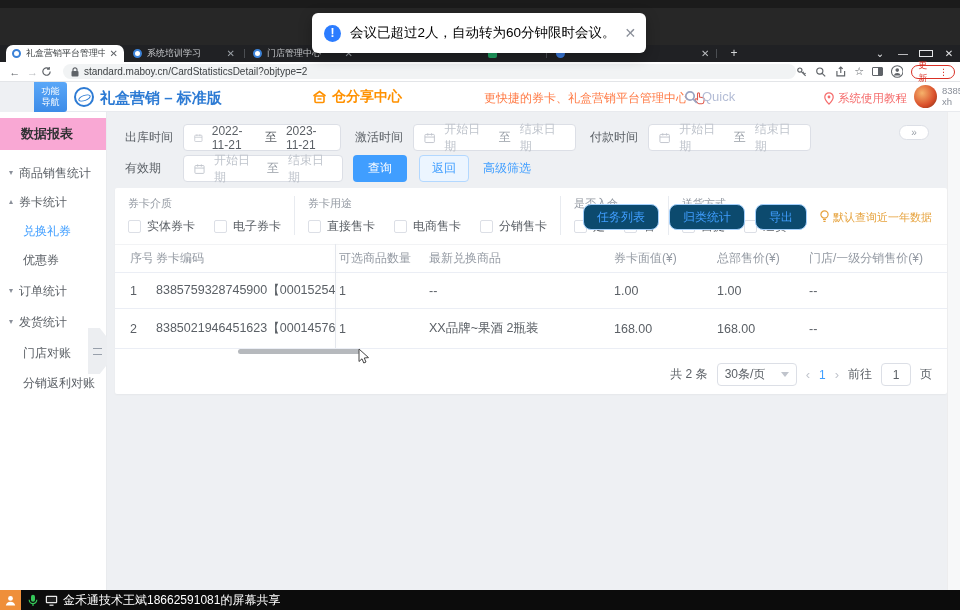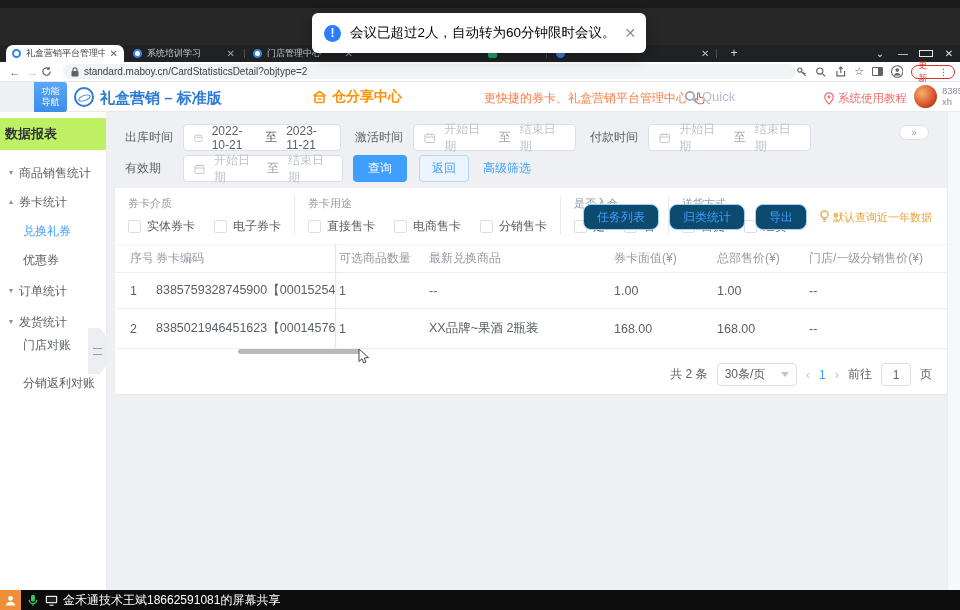--- a/index.html
+++ b/index.html
@@ -52,21 +52,21 @@
   .brand { position:absolute; left:66px; top:7px; font-size:15px; font-weight:bold; color:#2d7bd4; }
   .share-center { position:absolute; left:278px; top:6px; display:flex; gap:5px; align-items:center; font-size:14px; font-weight:bold; color:#ff9100; }
   .quick-entry { position:absolute; left:450px; top:8px; display:flex; gap:5px; align-items:center; font-size:12px; color:#ff7a45; }
   .quick-search { position:absolute; left:650px; top:7px; display:flex; gap:4px; align-items:center; font-size:13px; color:#b4bdd6; }
   .tutorial { position:absolute; left:790px; top:9px; display:flex; gap:4px; align-items:center; font-size:11.5px; color:#f56c6c; }
   .hdr-avatar { position:absolute; left:880px; top:3px; width:23px; height:23px; border-radius:50%; background:radial-gradient(circle at 35% 35%, #f6b26b, #d94f2b 60%, #7a2c12); }
   .hdr-user { position:absolute; left:908px; top:3px; font-size:9.5px; color:#8a8f99; line-height:11px; }
 
   
   .sidebar { position:absolute; top:112px; left:0; width:107px; height:478px; background:#ffffff; border-right:1px solid #e9ebee; z-index:4; }
-  .sb-section { position:absolute; top:6px; left:0; right:0; height:32px; background:#bef264; color:#303133; font-weight:bold; font-size:13px; line-height:32px; padding-left:5px; }
+  .sb-section { position:absolute; top:6px; left:0; right:0; height:32px; background:#f9a8d4; color:#303133; font-weight:bold; font-size:13px; line-height:32px; padding-left:21px; }
   .sb-item { position:absolute; left:0; right:0; height:26px; font-size:12px; color:#5b6066; line-height:26px; }
   .sb-item .arrow { position:absolute; left:9px; font-size:8px; color:#8a8f99; }
   .sb-item .lbl { position:absolute; left:19px; white-space:nowrap; }
   .sb-item.child .lbl { left:23px; }
   .sb-item.active .lbl { color:#409eff; }
   .sb-handle { position:absolute; left:88px; top:216px; width:19px; height:46px; background:#eceef1; clip-path:polygon(0 0,62% 0,100% 20%,100% 80%,62% 100%,0 100%); display:flex; align-items:center; justify-content:center; }
   .sb-handle .bars { width:9px; height:7px; border-top:1.5px solid #98a0ab; border-bottom:1.5px solid #98a0ab; }
 
   
   .main { position:absolute; top:112px; left:107px; width:840px; height:478px; background:#eef0f3; }
@@ -276,41 +276,41 @@
       <span class="lbl">优惠券</span>
     </div>
     <div class="sb-item" style="top:166px;">
       <span class="arrow">▾</span>
       <span class="lbl">订单统计</span>
     </div>
     <div class="sb-item" style="top:197px;">
       <span class="arrow">▾</span>
       <span class="lbl">发货统计</span>
     </div>
-    <div class="sb-item child" style="top:220px;">
+    <div class="sb-item child" style="top:228px;">
       <span class="lbl">门店对账</span>
     </div>
     <div class="sb-item child" style="top:258px;">
       <span class="lbl">分销返利对账</span>
     </div>
     <div class="sb-handle">
         <span class="bars"></span>
       </div>
   </div>
 
   <div class="main">
 
     <div class="frow frow1">
       <span class="flabel">出库时间</span>
       <div class="datebox w1">
         <svg width="12" height="12" viewBox="0 0 12 12">
             <rect x="1" y="2.2" width="10" height="8.6" rx="1" fill="none" stroke="#c0c4cc" stroke-width="1"></rect>
             <path d="M1 5h10M4 1v2.4M8 1v2.4" stroke="#c0c4cc" stroke-width="1"></path>
           </svg>
-        <span class="d">2022-10-21</span>
+        <span class="d">2022-11-21</span>
         <span class="zhi">至</span>
         <span class="d">2023-11-21</span>
       </div>
       <span class="gap"></span>
       <span class="flabel">激活时间</span>
       <div class="datebox empty w2">
         <svg width="12" height="12" viewBox="0 0 12 12">
             <rect x="1" y="2.2" width="10" height="8.6" rx="1" fill="none" stroke="#c0c4cc" stroke-width="1"></rect>
             <path d="M1 5h10M4 1v2.4M8 1v2.4" stroke="#c0c4cc" stroke-width="1"></path>
           </svg>

